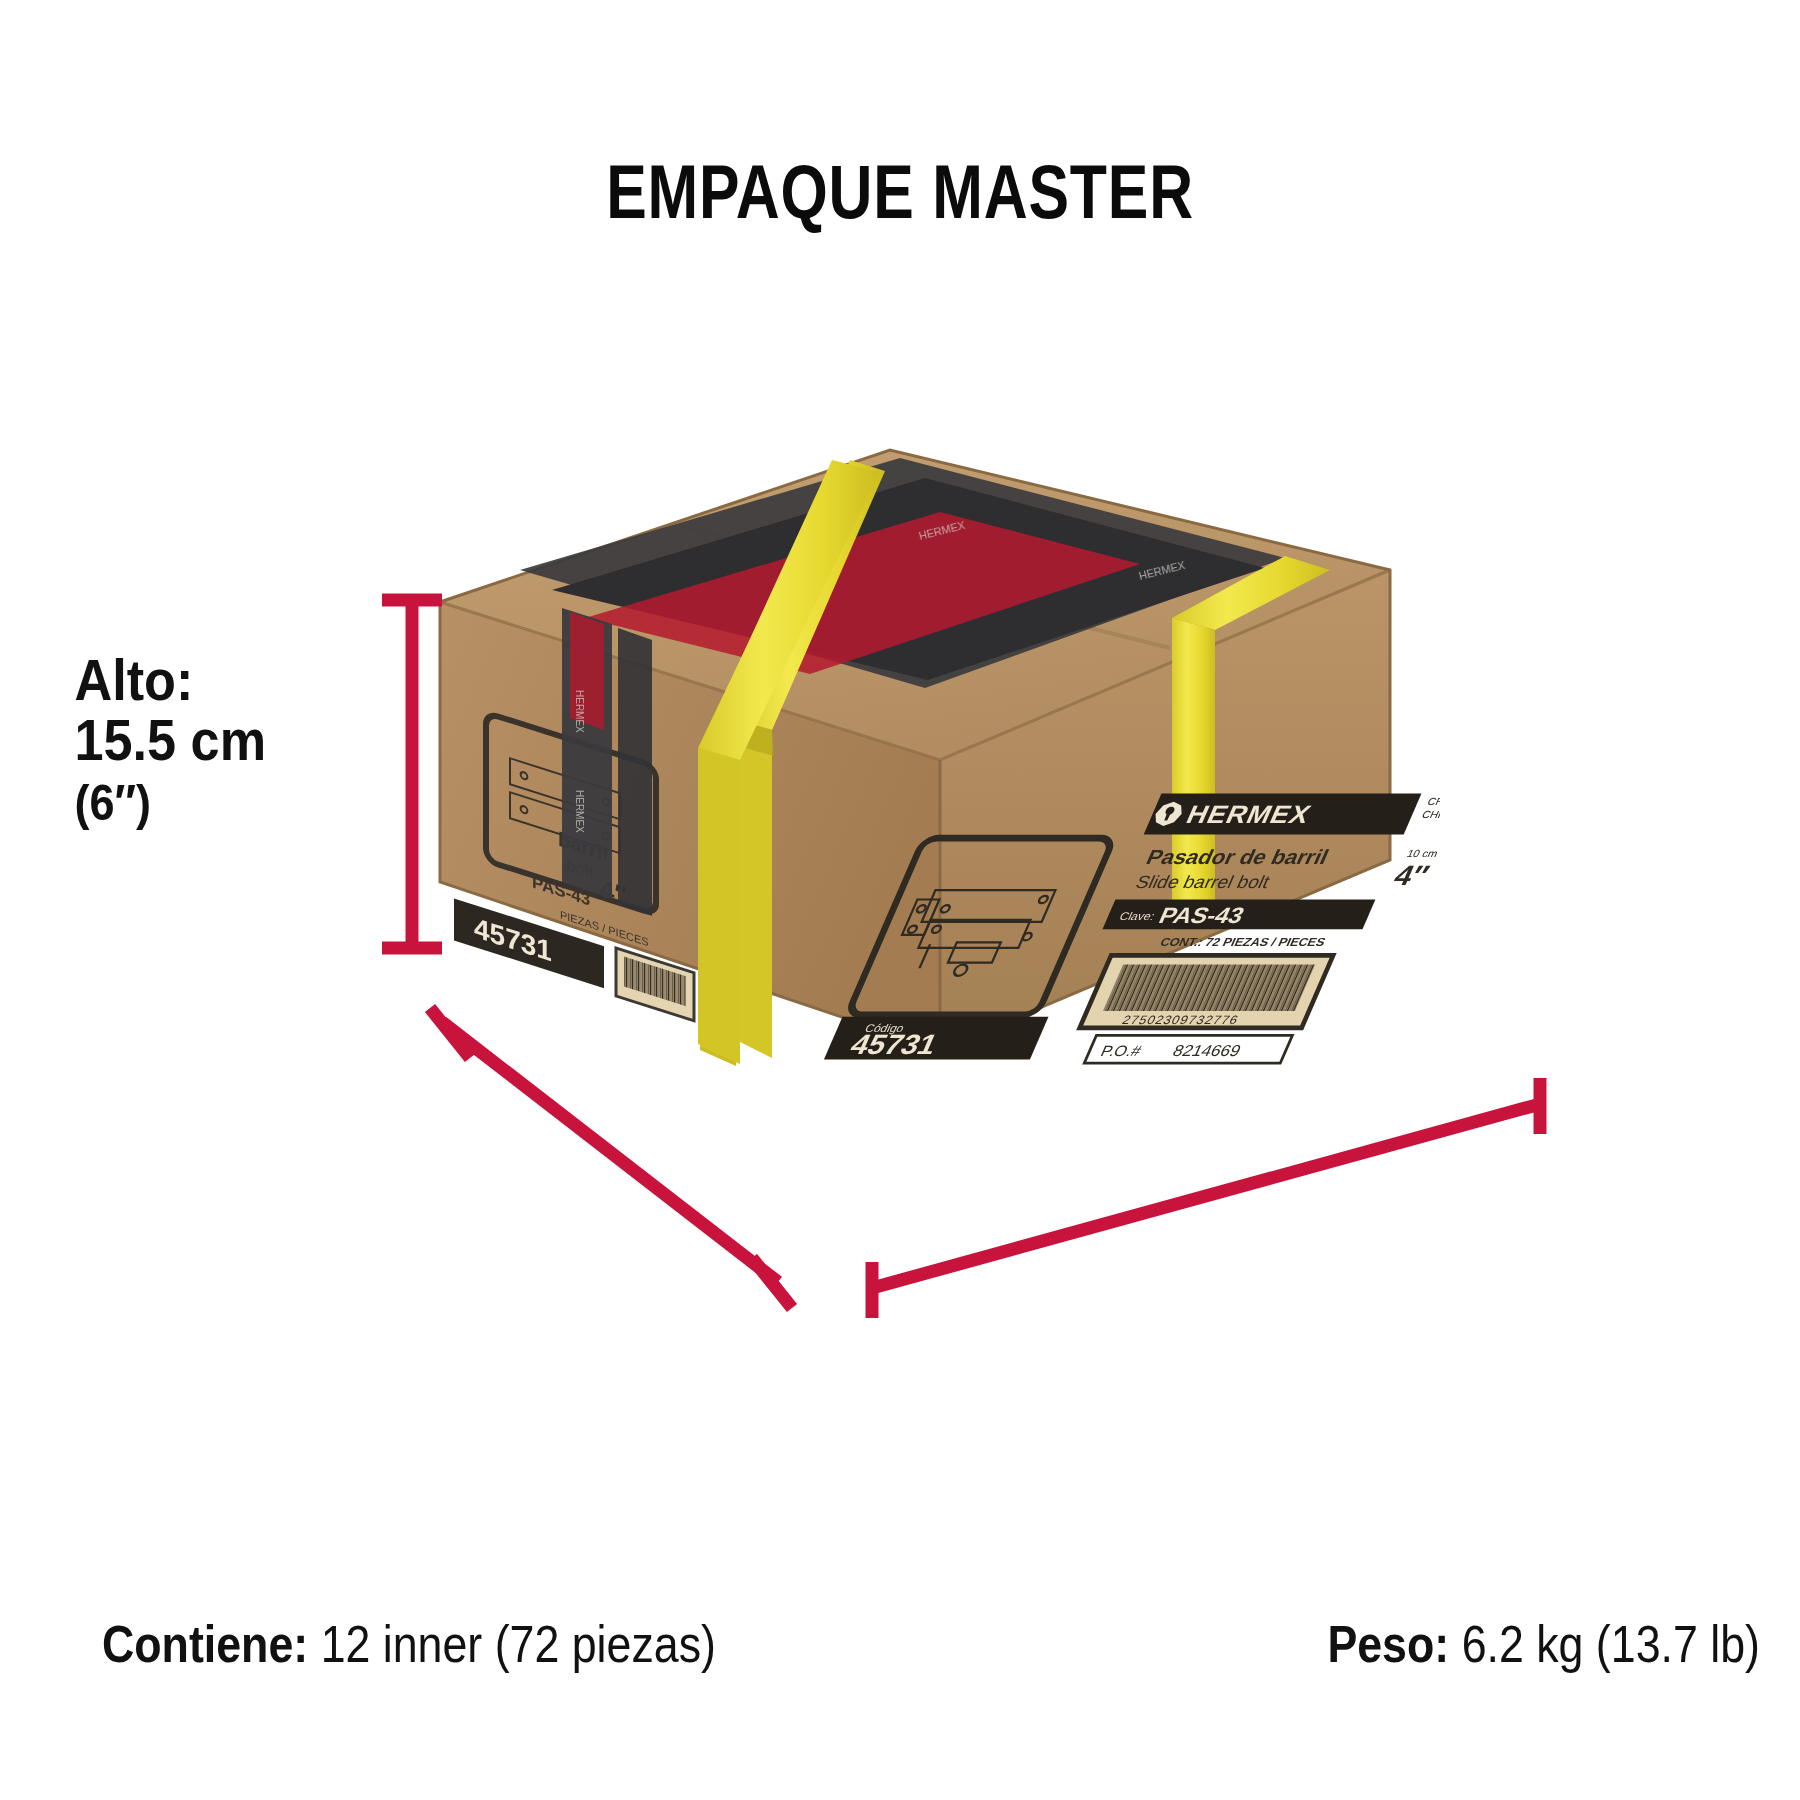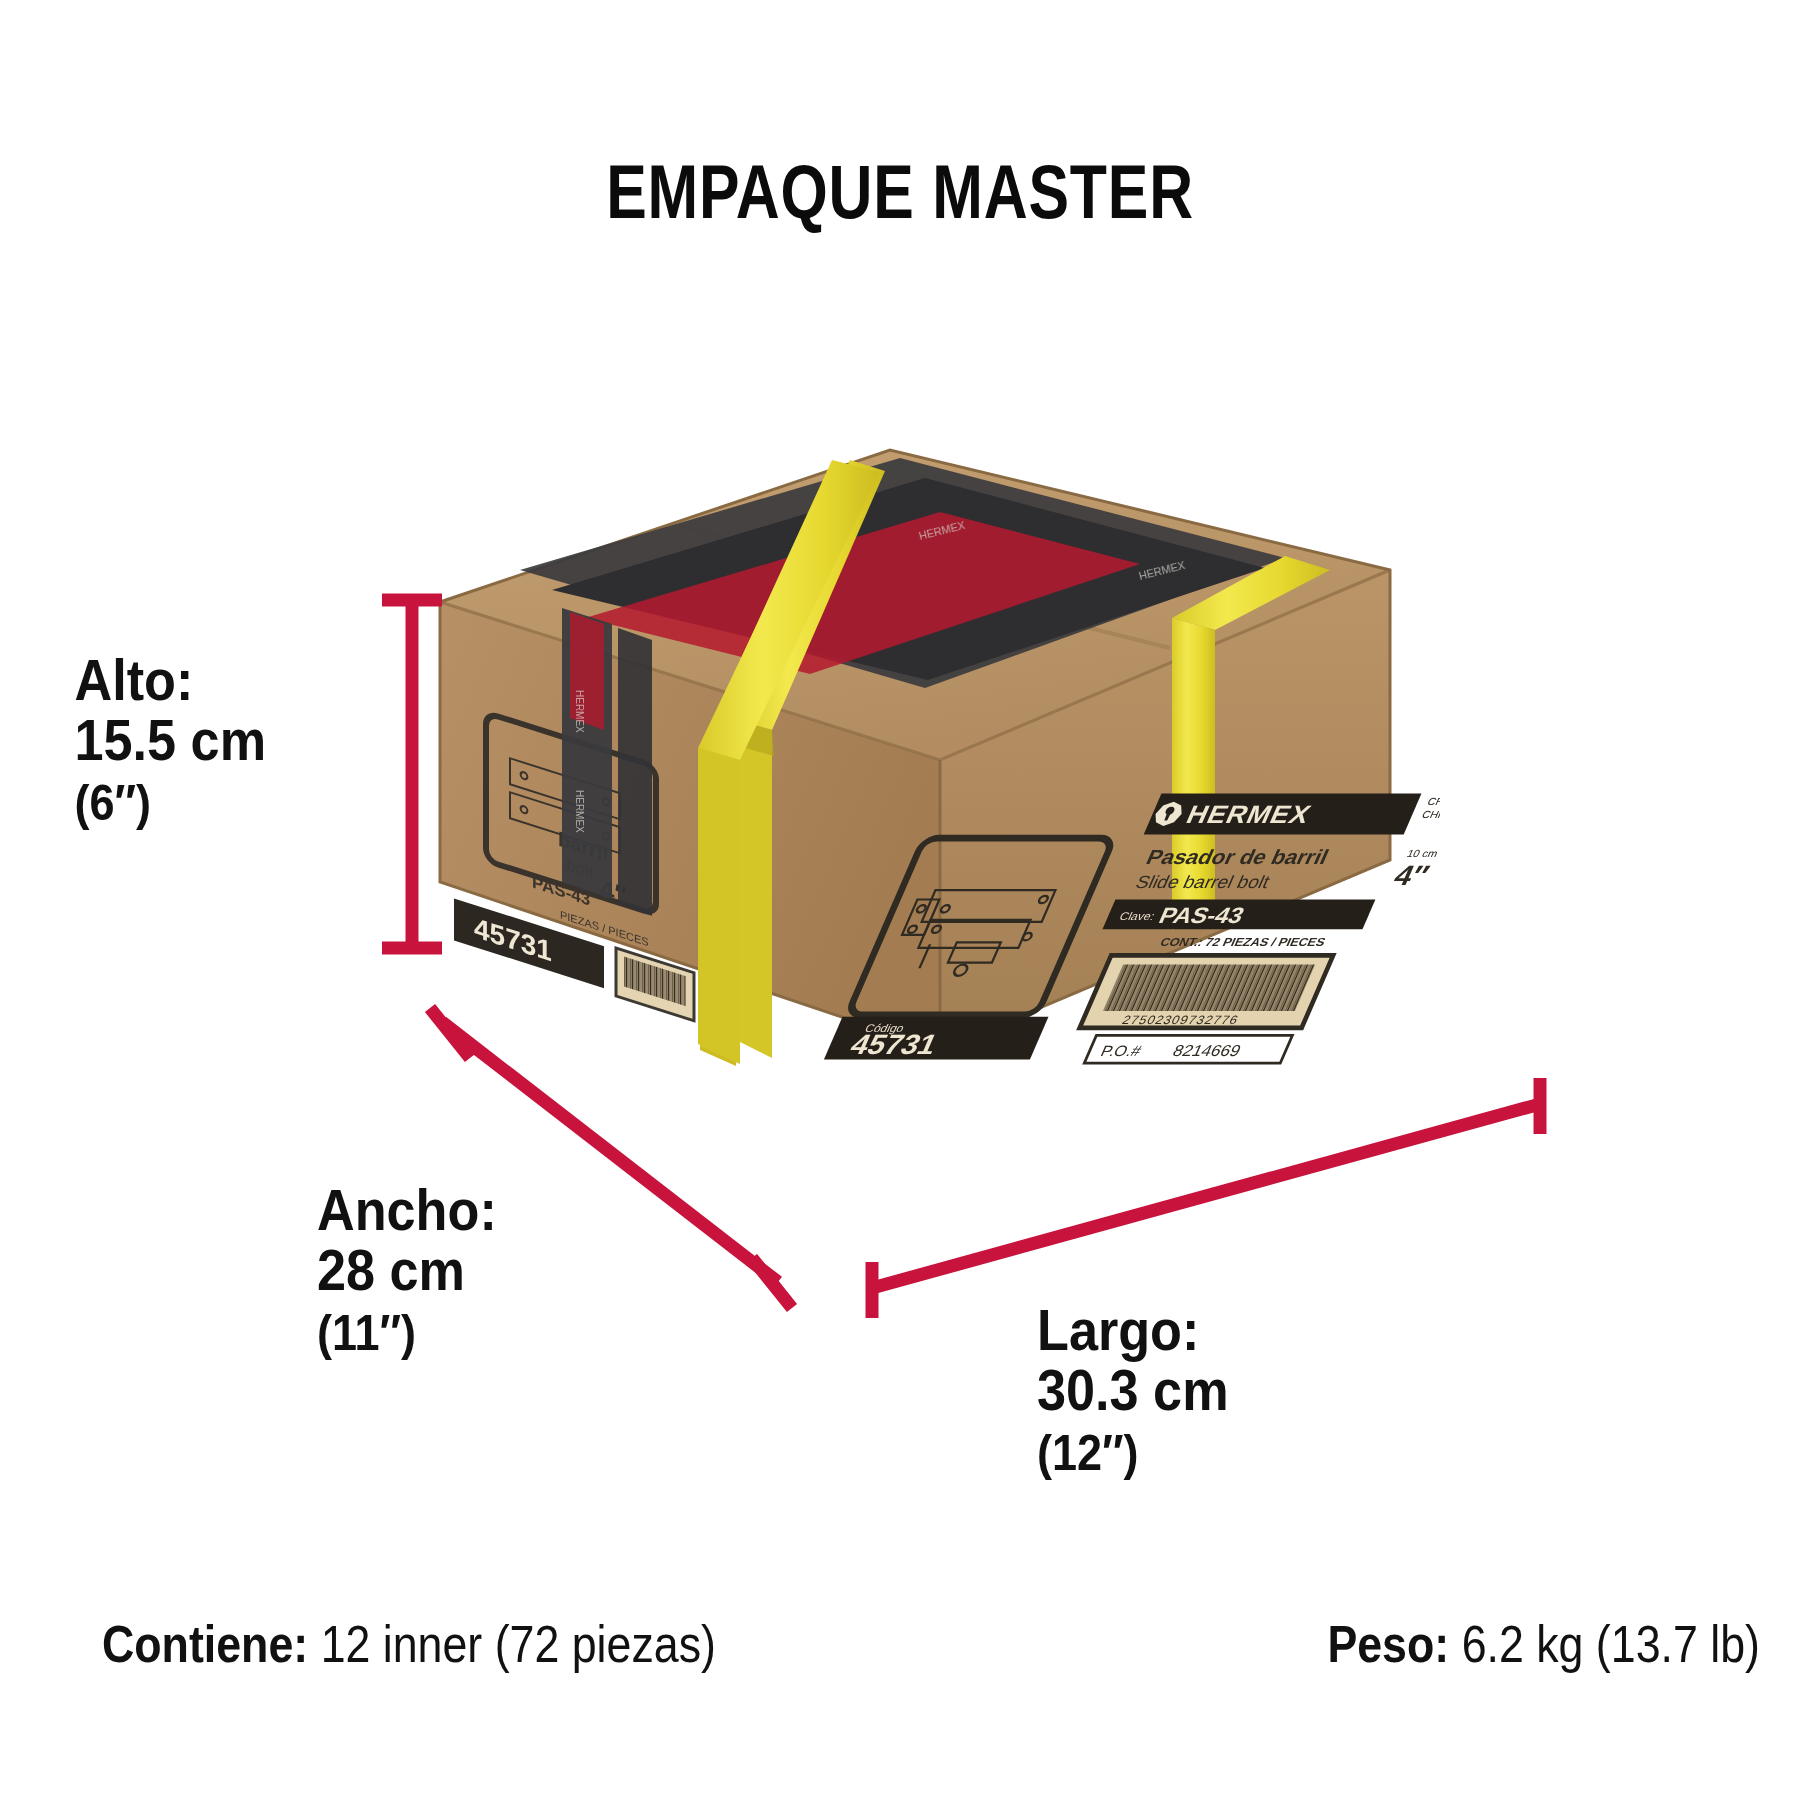--- a/index.html
+++ b/index.html
@@ -317,31 +317,21 @@
       </g>
     </g>
   </svg>
 
   <div class="dimblock" id="alto-block">
     <div class="l1">Alto:</div>
     <div class="l2">15.5 cm</div>
     <div class="l3">(6″)</div>
   </div>
 
-  <div class="dimblock" id="ancho-block">
-    <div class="l1">Ancho:</div>
-    <div class="l2">28 cm</div>
-    <div class="l3">(11″)</div>
-  </div>
-
-  <div class="dimblock" id="largo-block">
-    <div class="l1">Largo:</div>
-    <div class="l2">30.3 cm</div>
-    <div class="l3">(12″)</div>
-  </div>
+
 
   <div class="footer-item" id="contiene">
     <span class="bold">Contiene:</span>
     <span class="reg">12 inner (72 piezas)</span>
   </div>
 
   <div class="footer-item" id="peso">
     <span class="bold">Peso:</span>
     <span class="reg">6.2 kg (13.7 lb)</span>
   </div>

